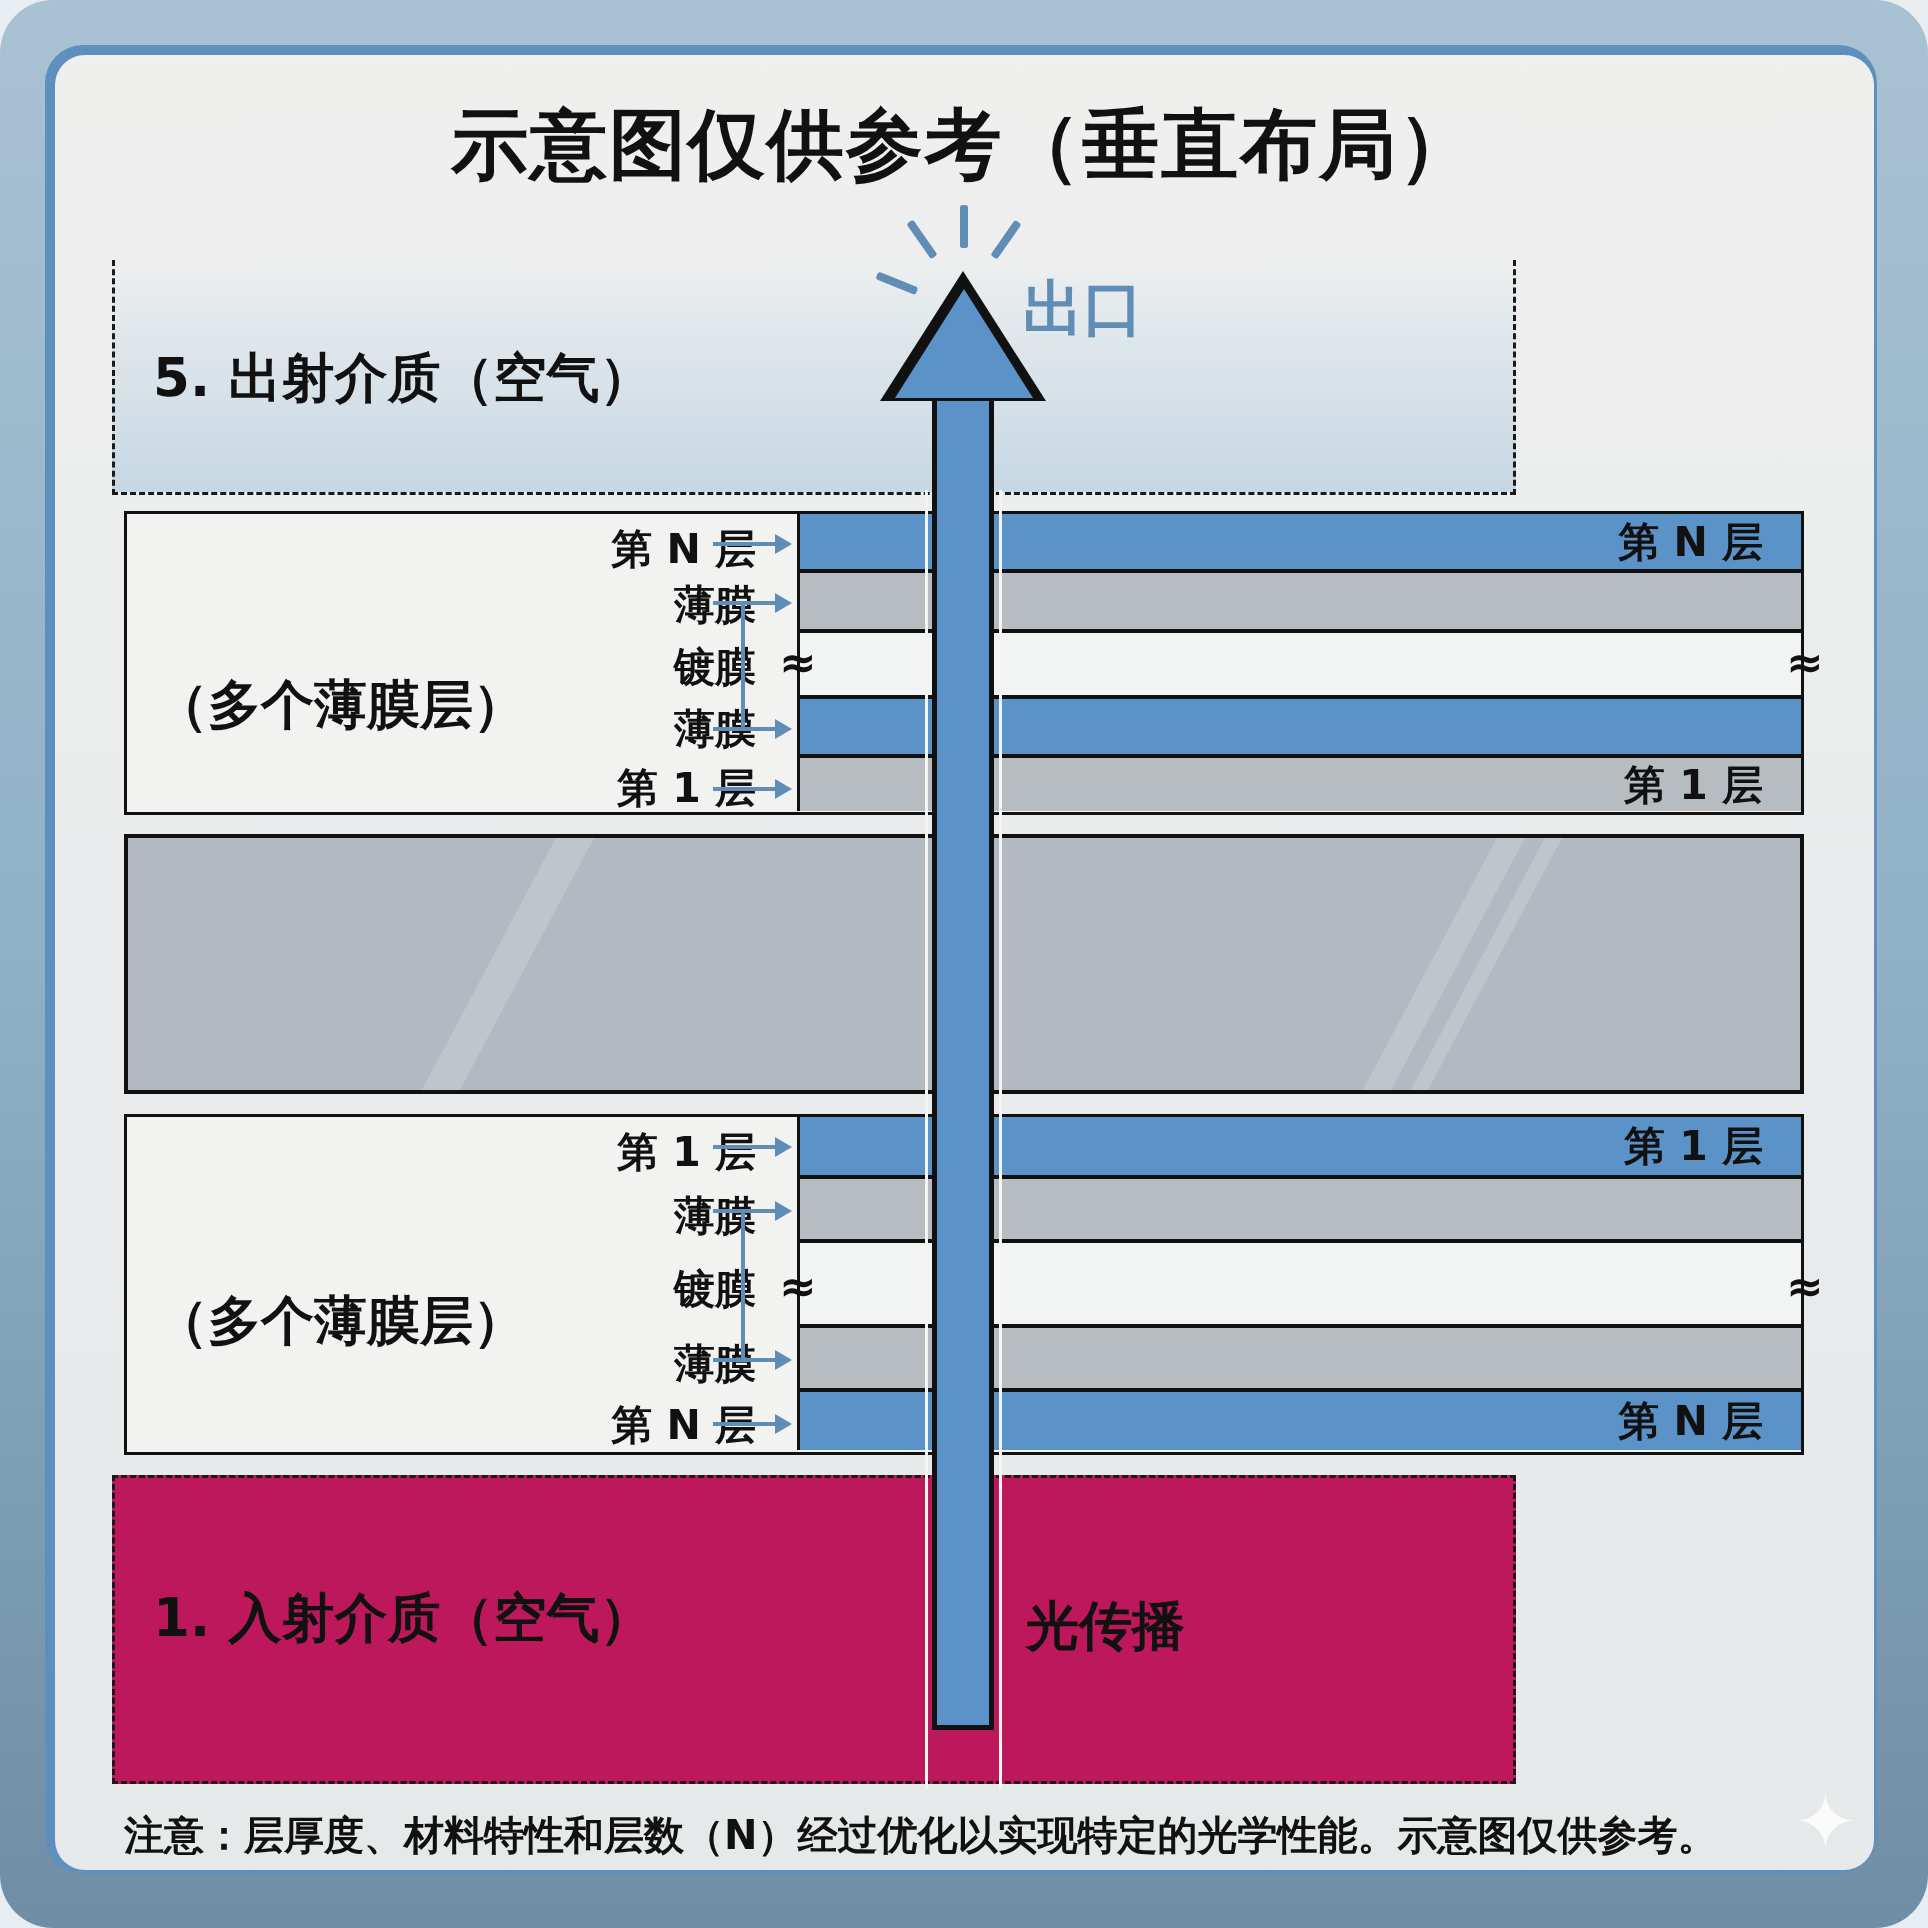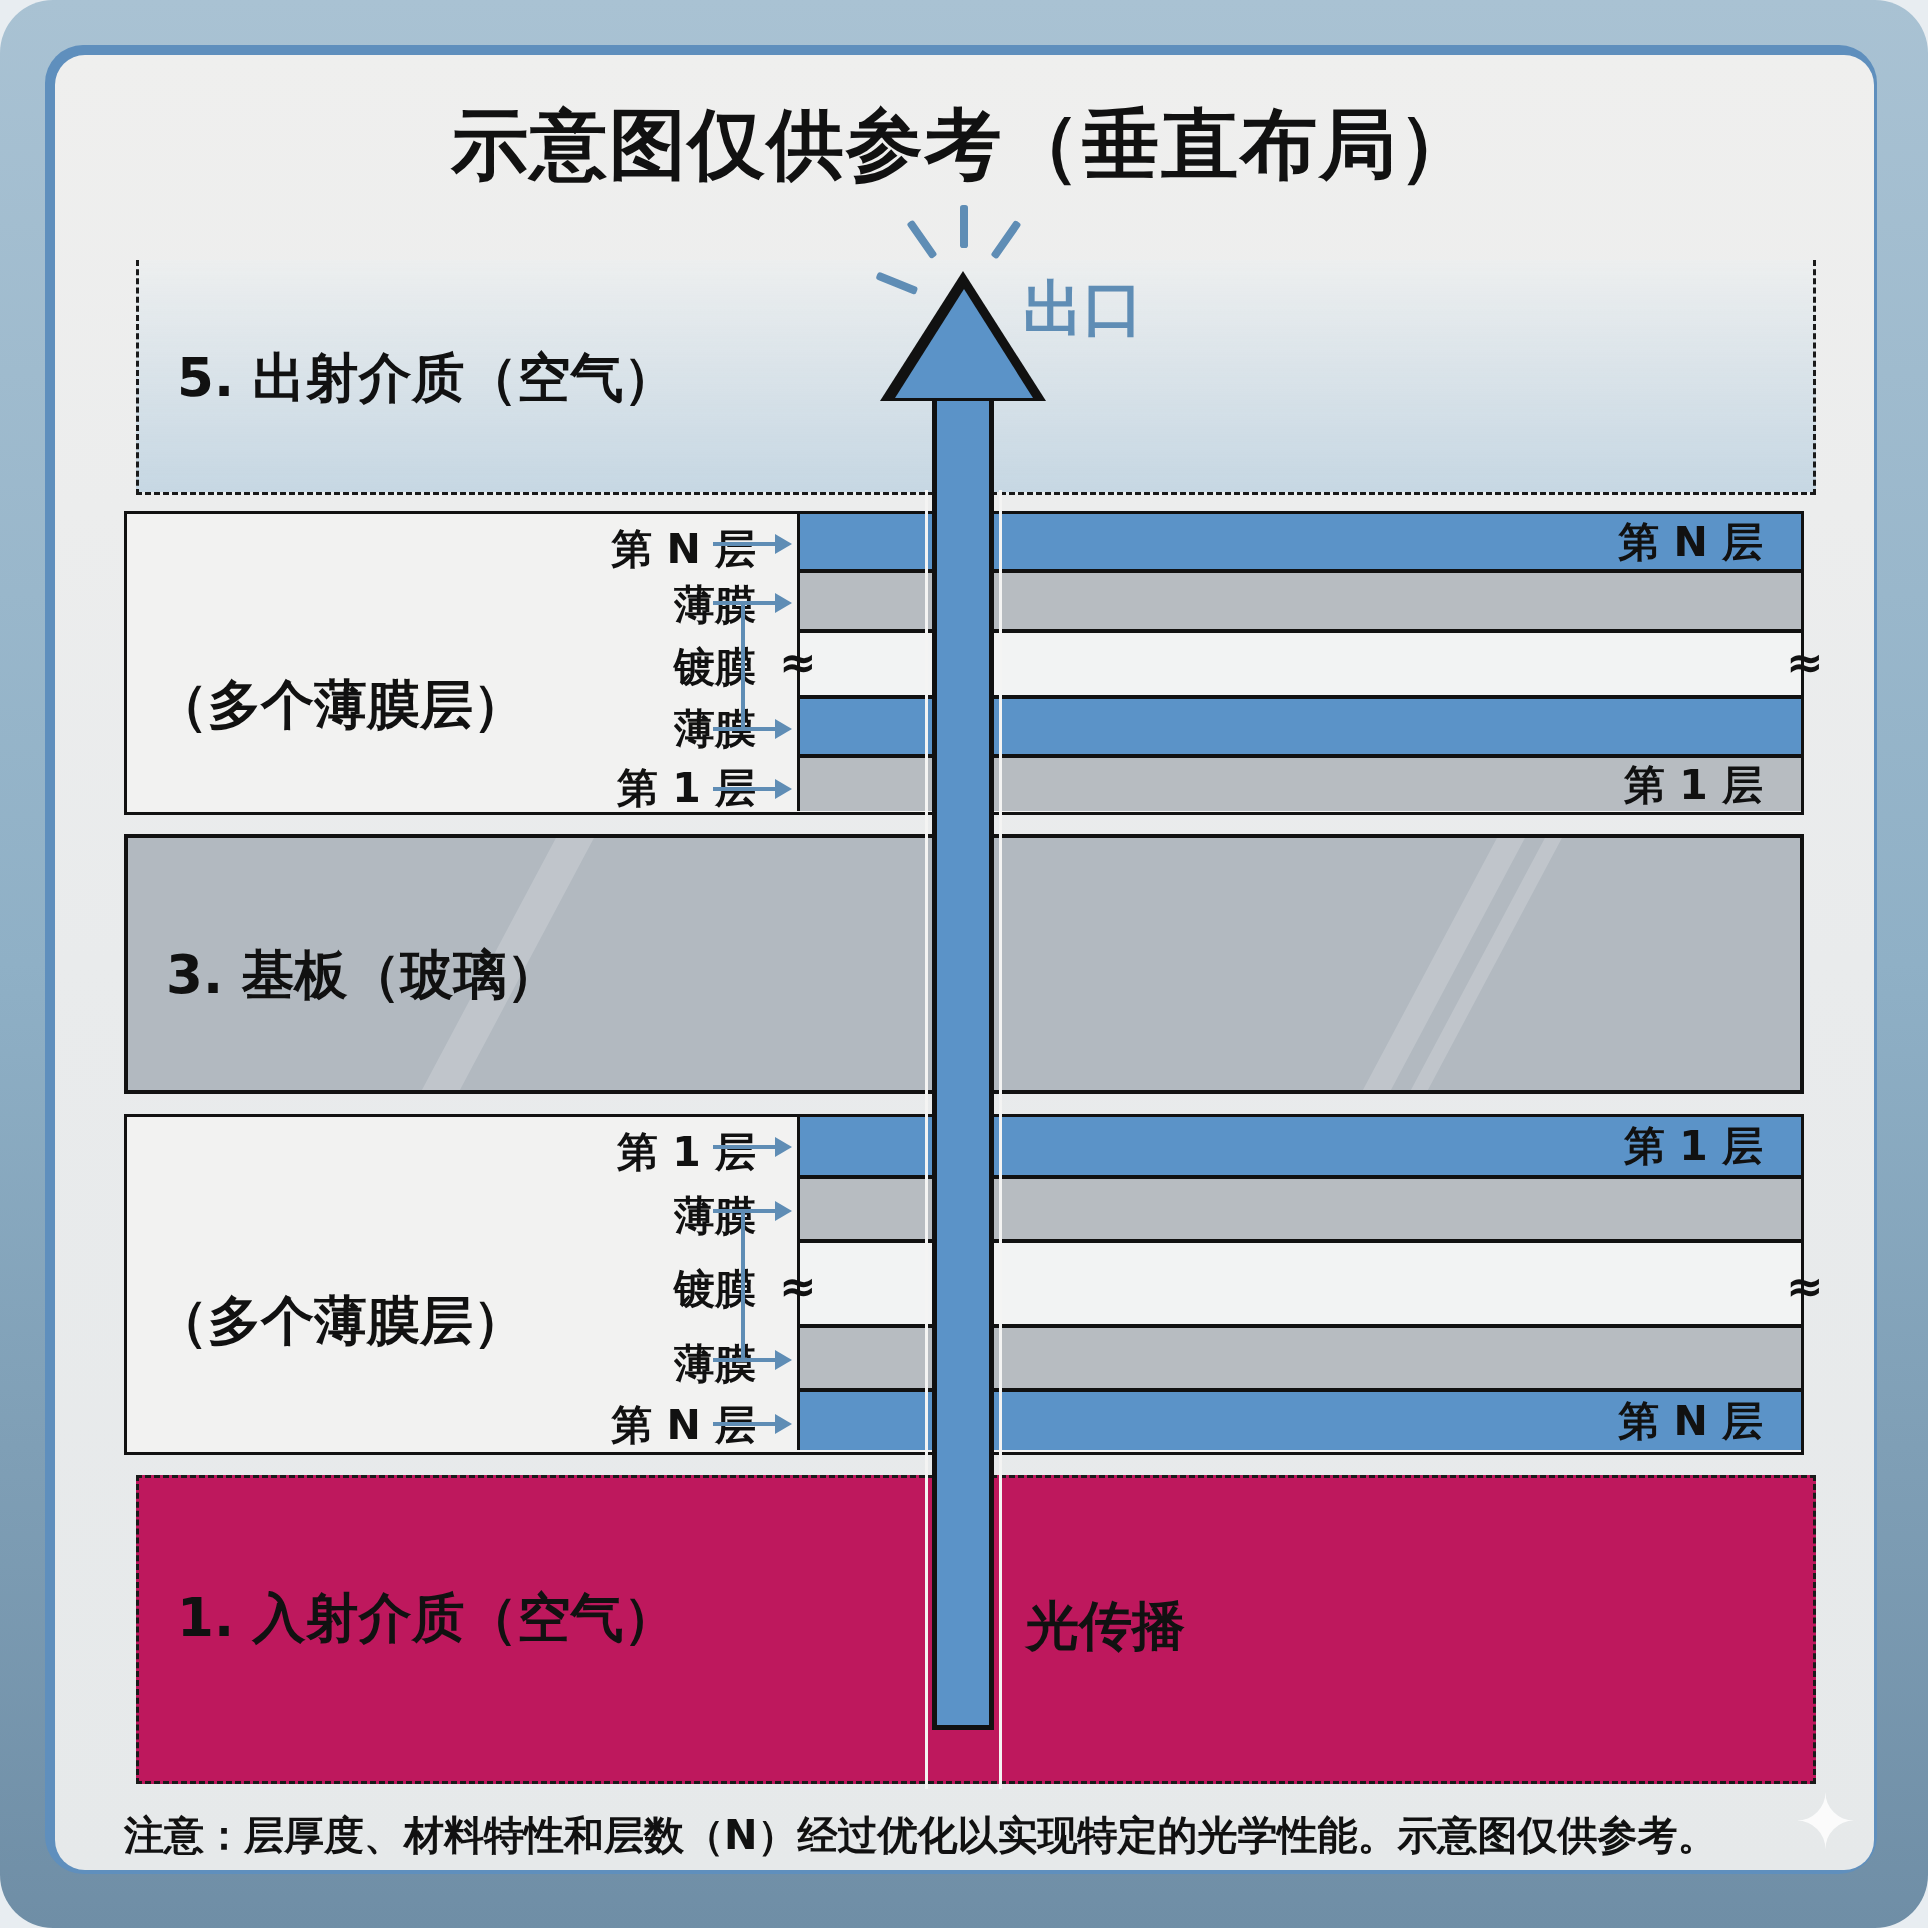--- a/index.html
+++ b/index.html
@@ -20,21 +20,21 @@
   .panel {
     position:absolute; left:55px; top:55px; width:1819px; height:1815px;
     border-radius:30px;
     background:linear-gradient(180deg,#efefee 0%,#e9ebec 50%,#e6e9ea 100%);
   }
   .title {
     position:absolute; left:0; top:94px; width:1928px; text-align:center;
     font-size:77px; font-weight:bold; color:#111; letter-spacing:1.9px;
   }
   .medium {
-    position:absolute; left:136px; width:1680px;
+    position:absolute; left:112px; width:1404px;
     border:3.8px dashed #1a1a1a; box-sizing:border-box;
     background:linear-gradient(180deg,rgba(255,255,255,0.3) 0%,#c3d6e2 100%);
     text-align:center;
   }
   .medium.exit { top:260px; height:235px; border-top:none;
     background:linear-gradient(180deg,rgba(236,239,240,0.6) 0%,#c6d7e3 100%); }
   .medium.entry { top:1475px; height:309px; background:#be185d; }
   .big-label {
     position:absolute; font-size:53px; font-weight:bold; color:#111; white-space:nowrap;
   }
@@ -145,21 +145,20 @@
       </div>
   </div>
   <div class="break-mark" style="left:652px; top:126px;">≈</div>
   <div class="break-mark" style="left:1659px; top:126px;">≈</div>
 </div>
 
 <div class="substrate">
   <div class="glare" style="left:358px; top:-38px;"></div>
   <div class="glare" style="left:1299px; top:-38px; width:28px;"></div>
   <div class="glare" style="left:1347px; top:-38px; width:17px;"></div>
-  <div class="big-label" style="left:38px; top:102px;">3. 基板（玻璃）</div>
 </div>
 
 <div class="stack front">
   <div class="big-label" style="left:28px; top:169px; font-size:53px;">（多个薄膜层）</div>
 
   <div class="side-label" style="top:7.5px;">第 1 层</div>
   <div class="side-label" style="top:72px;">薄膜</div>
   <div class="side-label" style="top:145px;">镀膜</div>
   <div class="side-label" style="top:220px;">薄膜</div>
   <div class="side-label" style="top:281px;">第 N 层</div>

